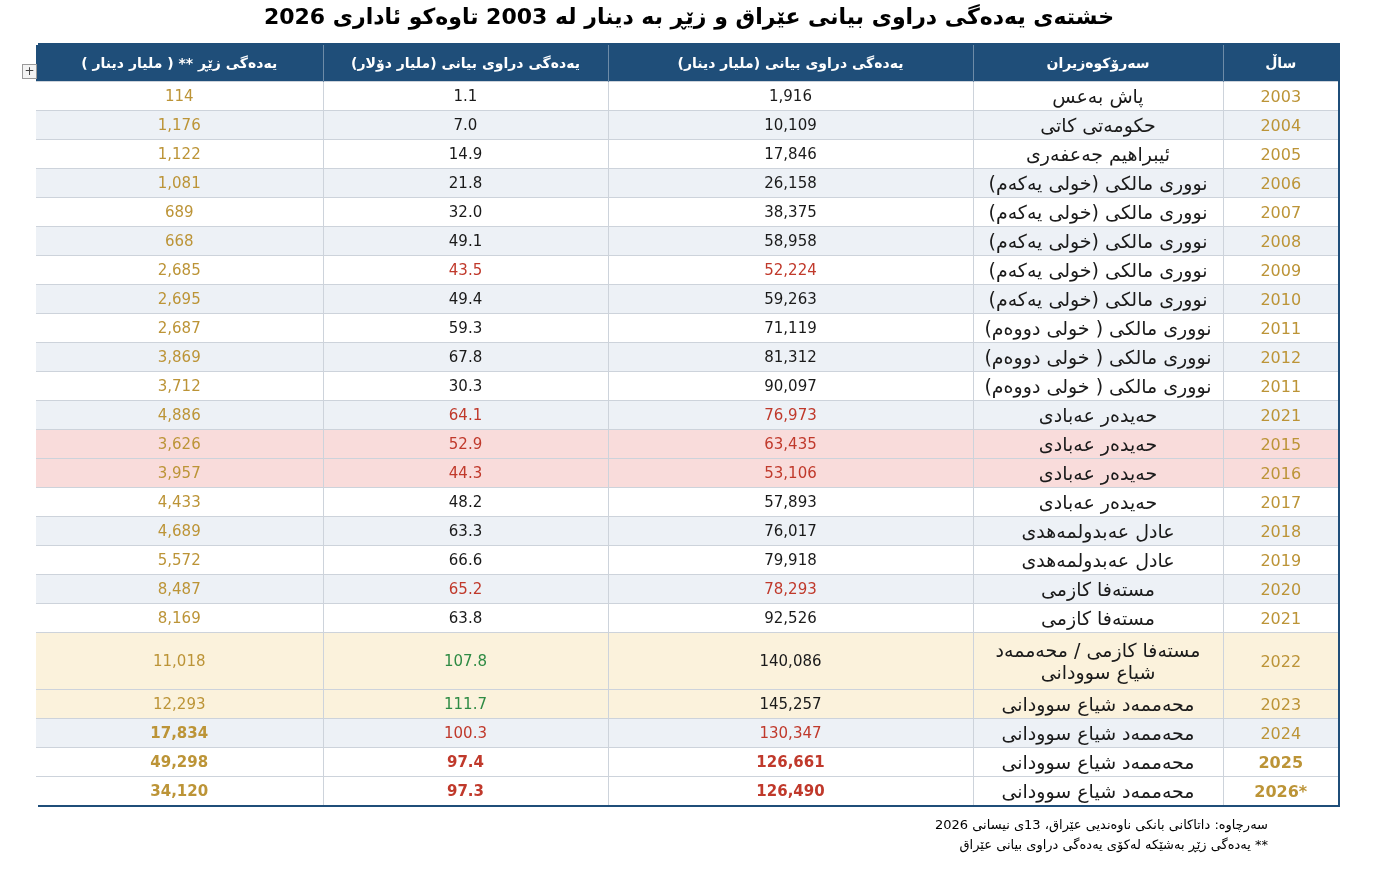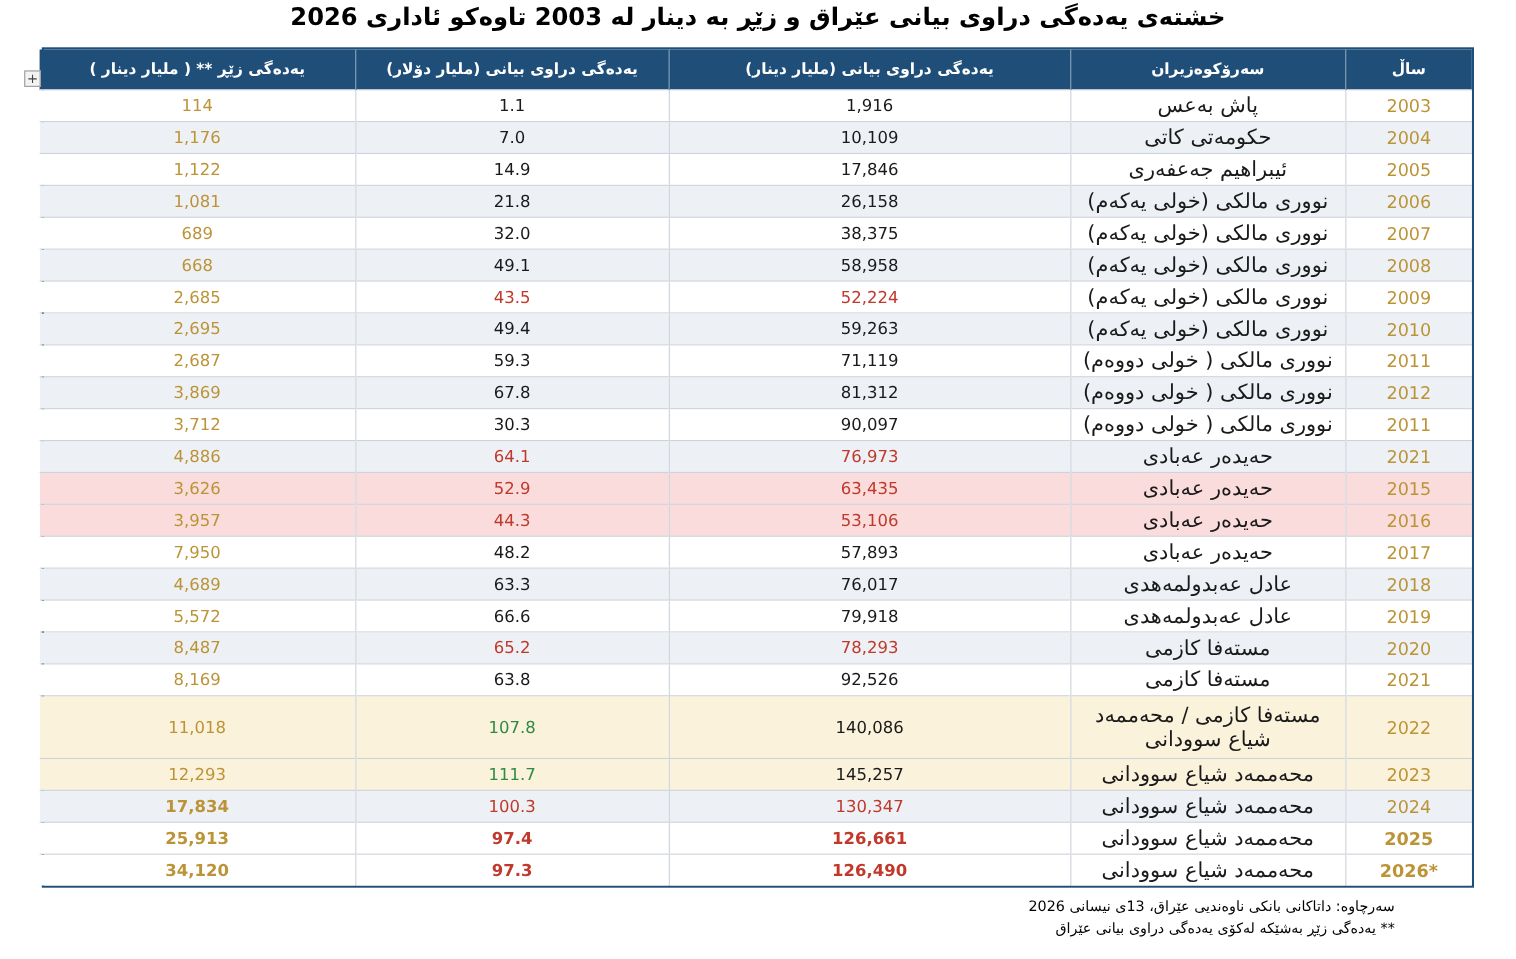--- a/index.html
+++ b/index.html
@@ -155,21 +155,21 @@
             <td class="pm">حەیدەر عەبادی</td>
             <td class="dinar c-red">53,106</td>
             <td class="dollar c-red">44.3</td>
             <td class="gold c-gold">3,957</td>
           </tr>
           <tr class="bg-white">
             <td class="year c-gold">2017</td>
             <td class="pm">حەیدەر عەبادی</td>
             <td class="dinar">57,893</td>
             <td class="dollar">48.2</td>
-            <td class="gold c-gold">7,950</td>
+            <td class="gold c-gold">4,433</td>
           </tr>
           <tr class="bg-stripe">
             <td class="year c-gold">2018</td>
             <td class="pm">عادل عەبدولمەهدی</td>
             <td class="dinar">76,017</td>
             <td class="dollar">63.3</td>
             <td class="gold c-gold">4,689</td>
           </tr>
           <tr class="bg-white">
             <td class="year c-gold">2019</td>
@@ -211,21 +211,21 @@
             <td class="pm">محەممەد شیاع سوودانی</td>
             <td class="dinar c-red">130,347</td>
             <td class="dollar c-red">100.3</td>
             <td class="gold c-gold bold">17,834</td>
           </tr>
           <tr class="bg-white">
             <td class="year c-gold bold">2025</td>
             <td class="pm">محەممەد شیاع سوودانی</td>
             <td class="dinar c-red bold">126,661</td>
             <td class="dollar c-red bold">97.4</td>
-            <td class="gold c-gold bold">25,913</td>
+            <td class="gold c-gold bold">49,298</td>
           </tr>
           <tr class="bg-white">
             <td class="year c-gold bold">2026*</td>
             <td class="pm">محەممەد شیاع سوودانی</td>
             <td class="dinar c-red bold">126,490</td>
             <td class="dollar c-red bold">97.3</td>
             <td class="gold c-gold bold">34,120</td>
           </tr>
         </tbody>
     </table>

